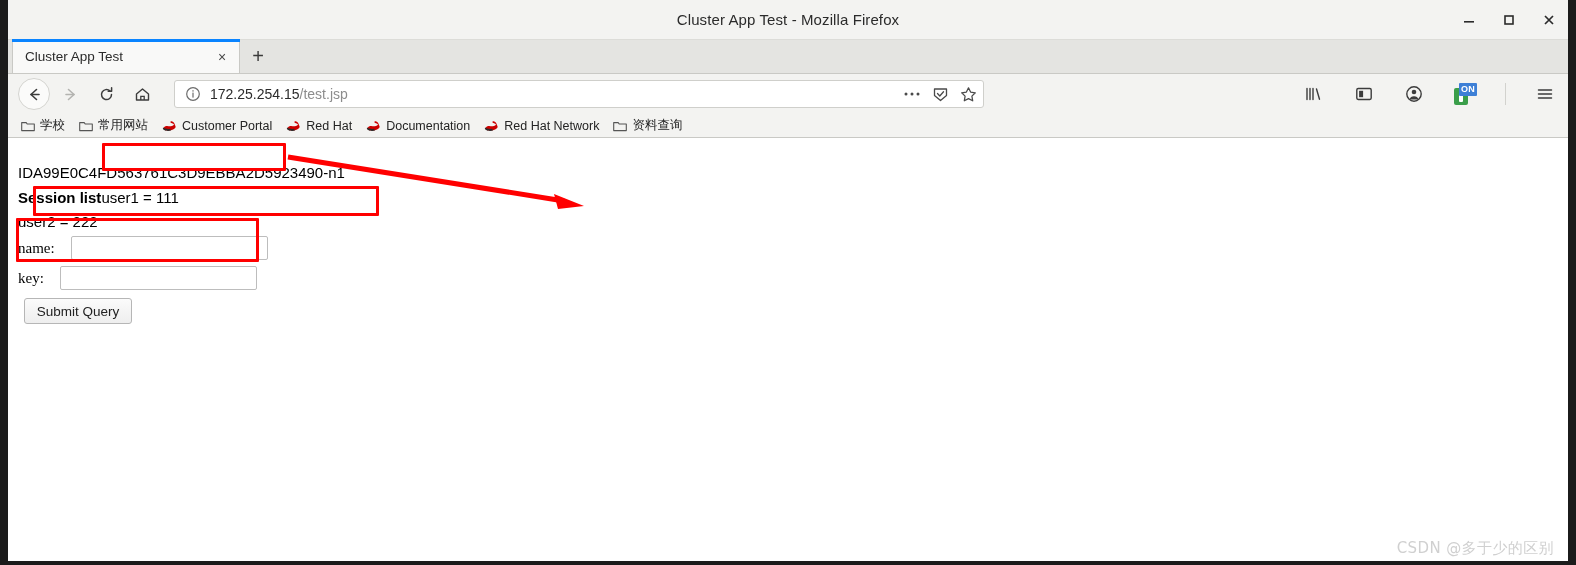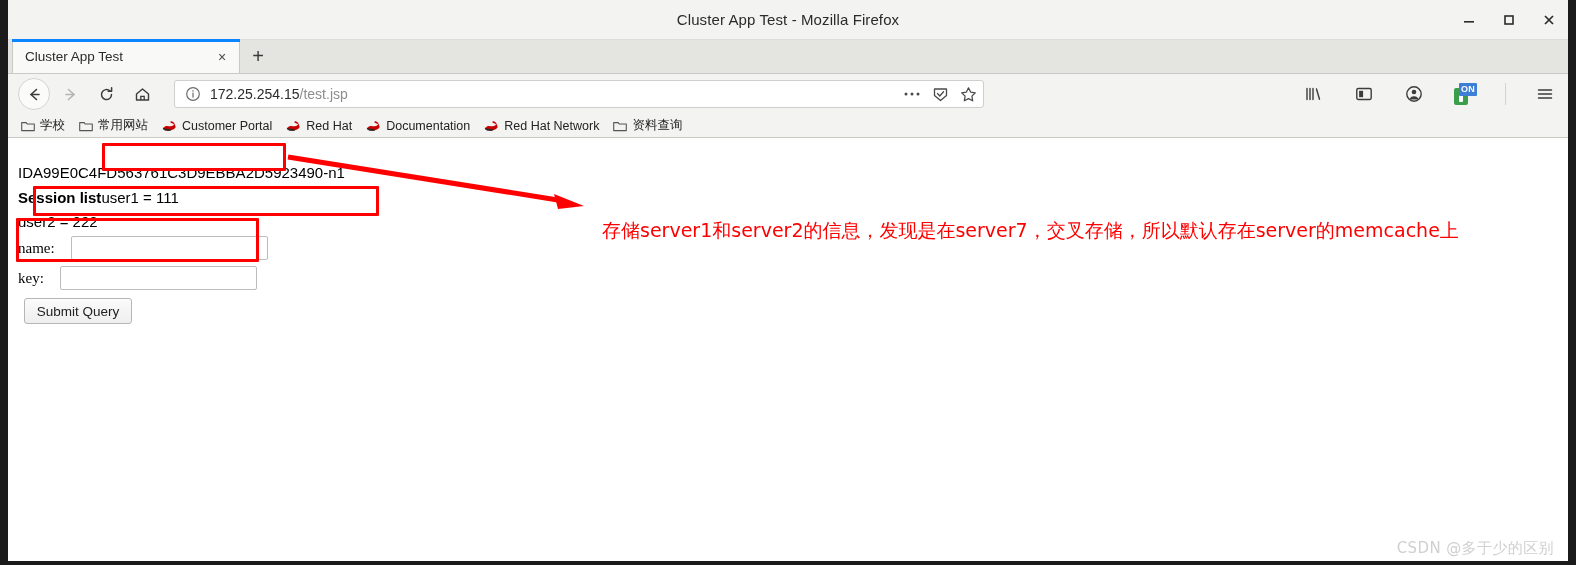--- a/index.html
+++ b/index.html
@@ -413,18 +413,17 @@
 
     <div class="redbox" style="left:94px; top:5px; width:184px; height:28px;"></div>
     <div class="redbox" style="left:25px; top:48px; width:346px; height:30px;"></div>
     <div class="redbox" style="left:8px; top:80px; width:243px; height:44px;"></div>
 
     <svg class="arrow-svg" width="1576" height="428">
       <line x1="280" y1="19" x2="556" y2="63" stroke="#ff0000" stroke-width="5"></line>
       <polygon points="576,68 546,56 550,71" fill="#ff0000"></polygon>
     </svg>
 
-    <div class="annot-text" style="left:594px; top:76px;">存储server1和server2的信息，发现是在server7，交叉存储，所以默认存在server的memcache上</div>
 
     <div class="watermark">CSDN @多于少的区别</div>
   </div>
 
 </div>
 
 </body></html>

